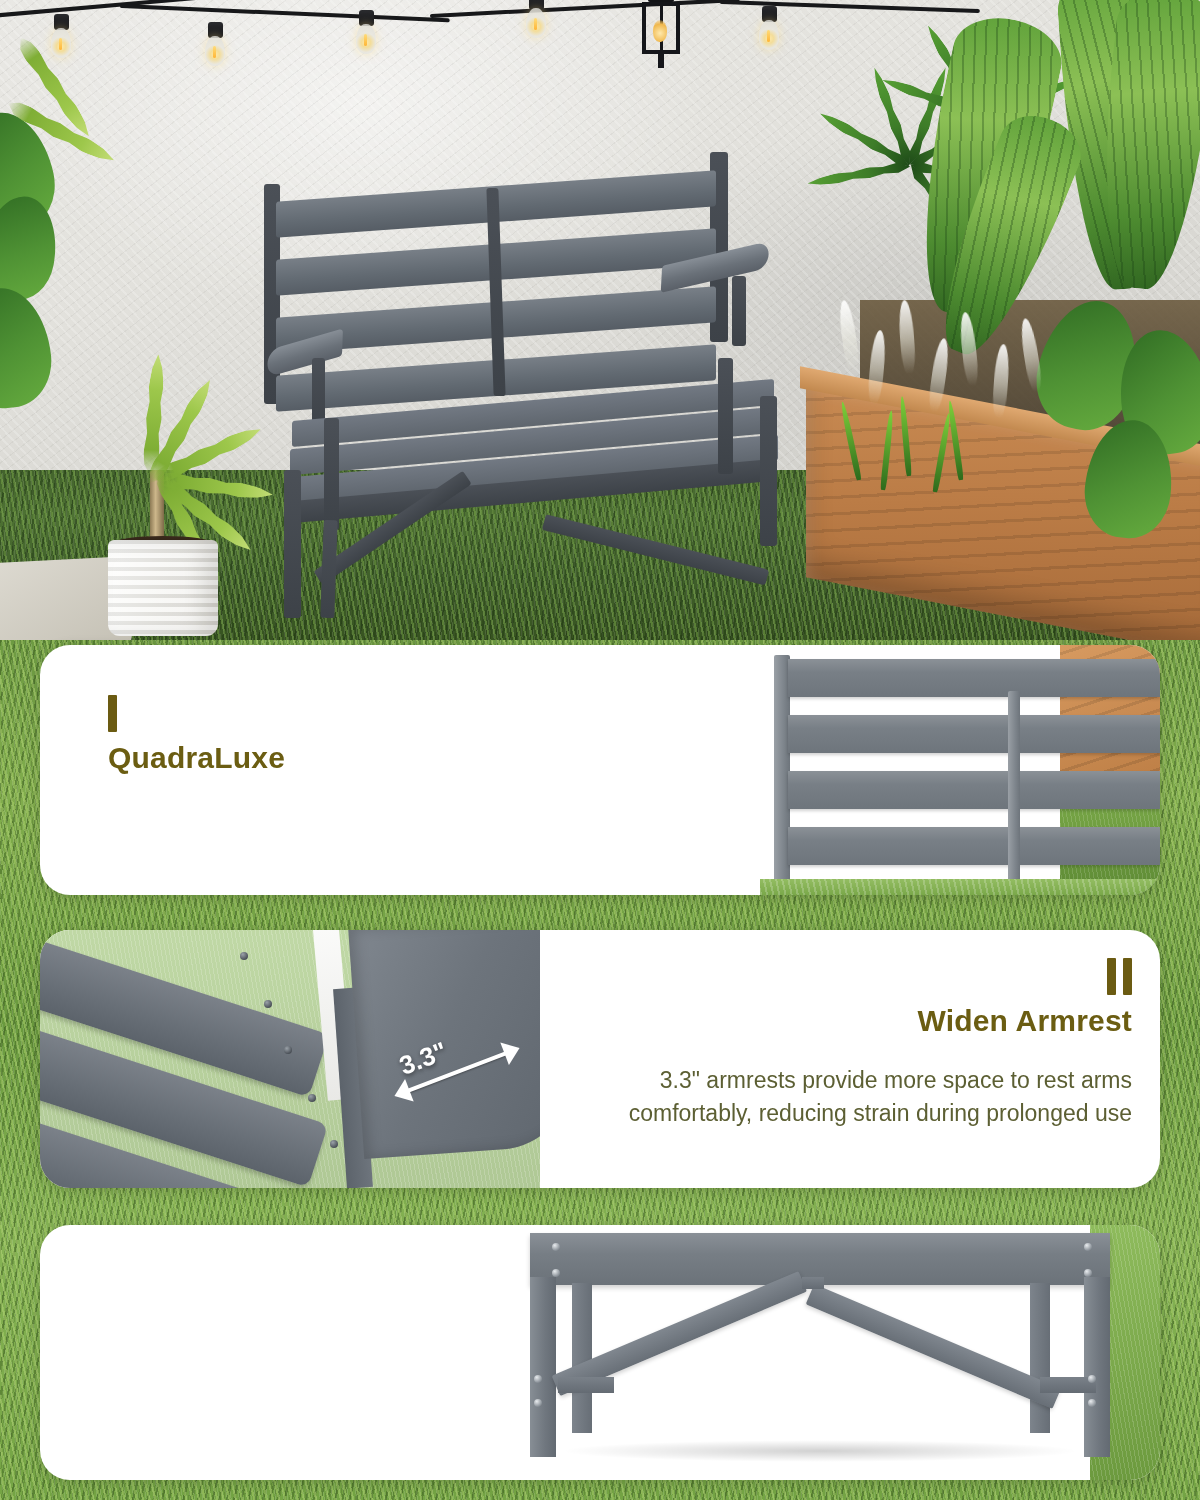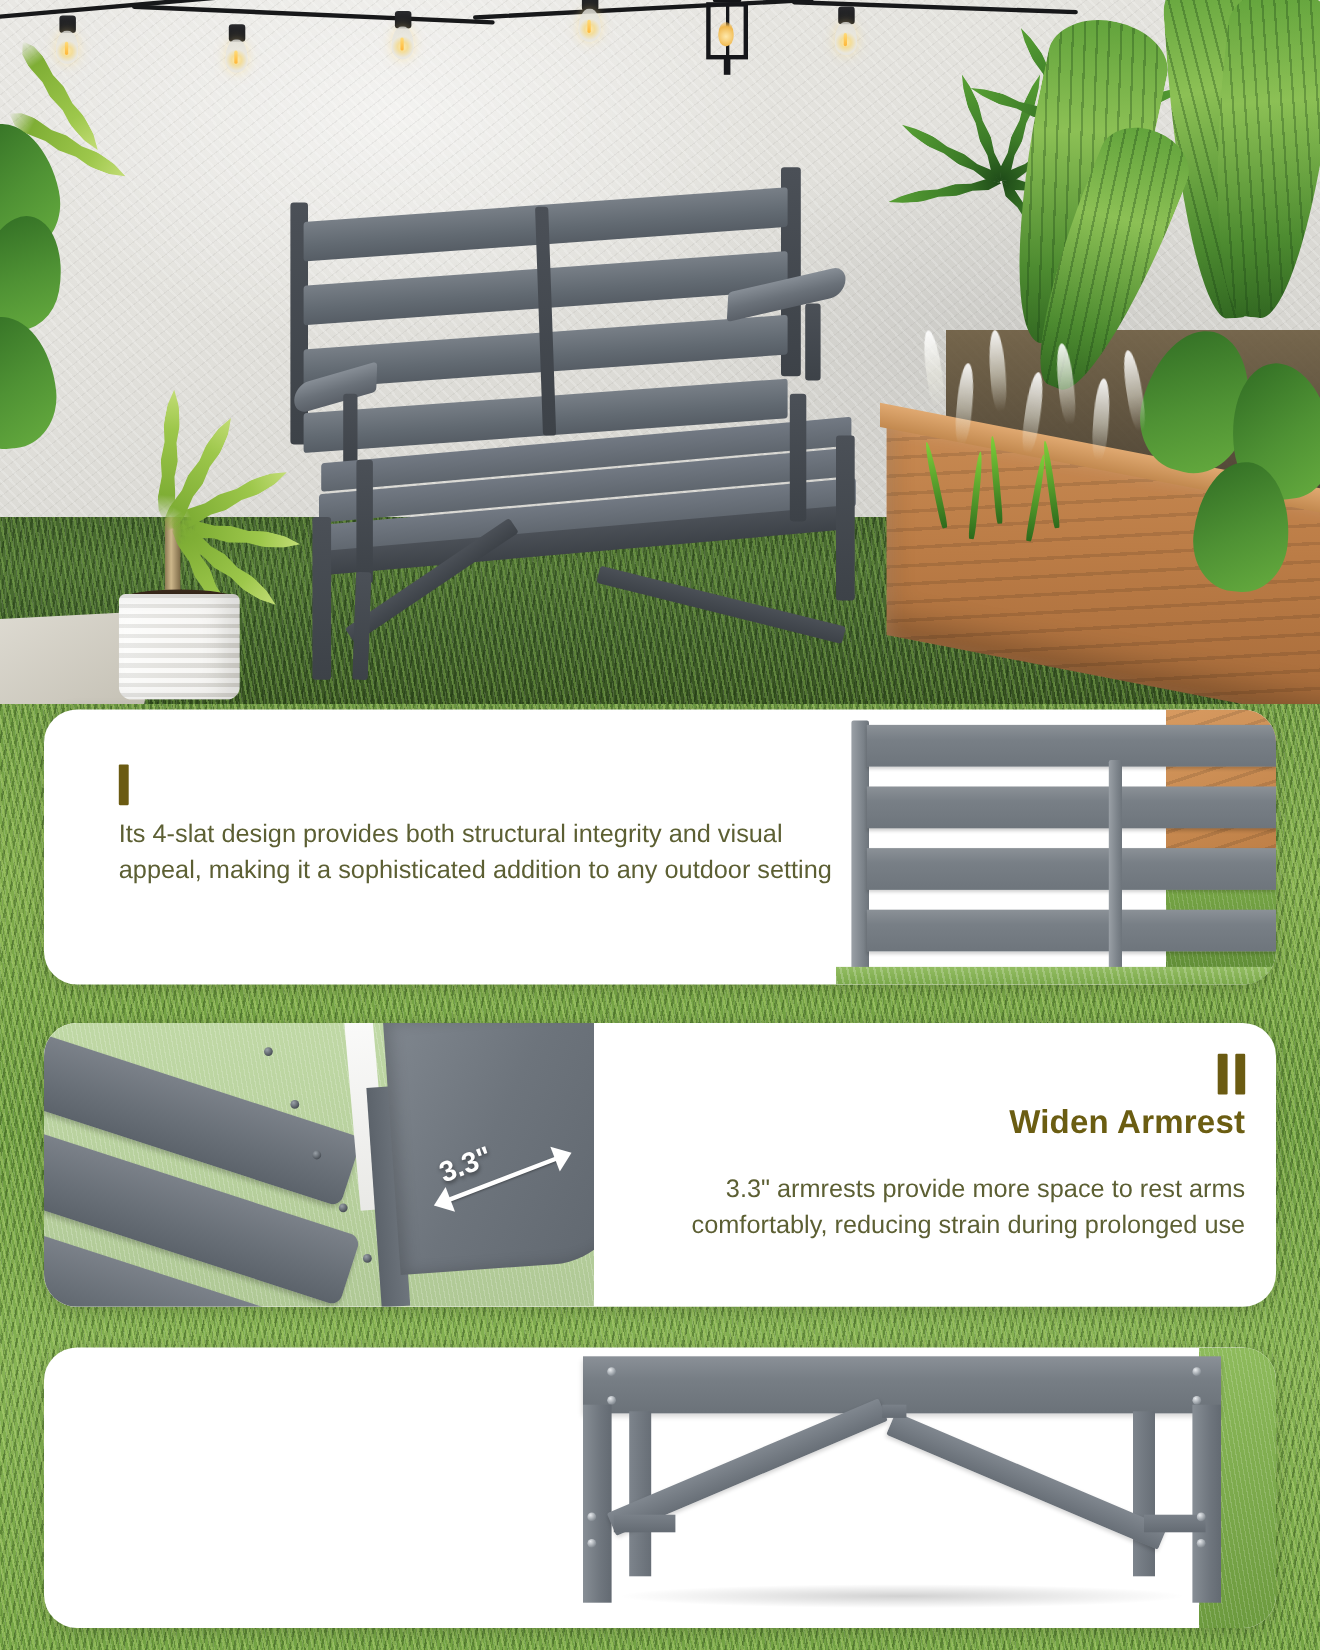--- a/index.html
+++ b/index.html
@@ -462,21 +462,21 @@
     <div class="hslat" style="top:126px;"></div>
     <div class="hslat" style="top:182px;"></div>
     <div class="post" style="left:248px; top:46px; width:12px; height:200px;"></div>
     <div class="floorgrass"></div>
   </div>
 
   <div class="txt" style="left:68px; top:50px; width:700px;">
     <div class="numeral">
       <span></span>
     </div>
-    <div class="p-body" style="max-width:660px;">Its 4-slat design provides both structural integrity and visual appeal, making it a sophisticated addition to any outdoor setting</div>
+    <div class="p-title">QuadraLuxe</div>
   </div>
 </div>
 
 <div class="panel" id="panel-2">
 
   <div class="art2">
     <div class="bandgrass"></div>
 
     <div class="diag" style="left:-130px; top:-30px; width:430px; height:66px; transform:rotate(18deg);"></div>
     <div class="diag" style="left:-150px; top:54px; width:450px; height:66px; transform:rotate(18deg);"></div>

